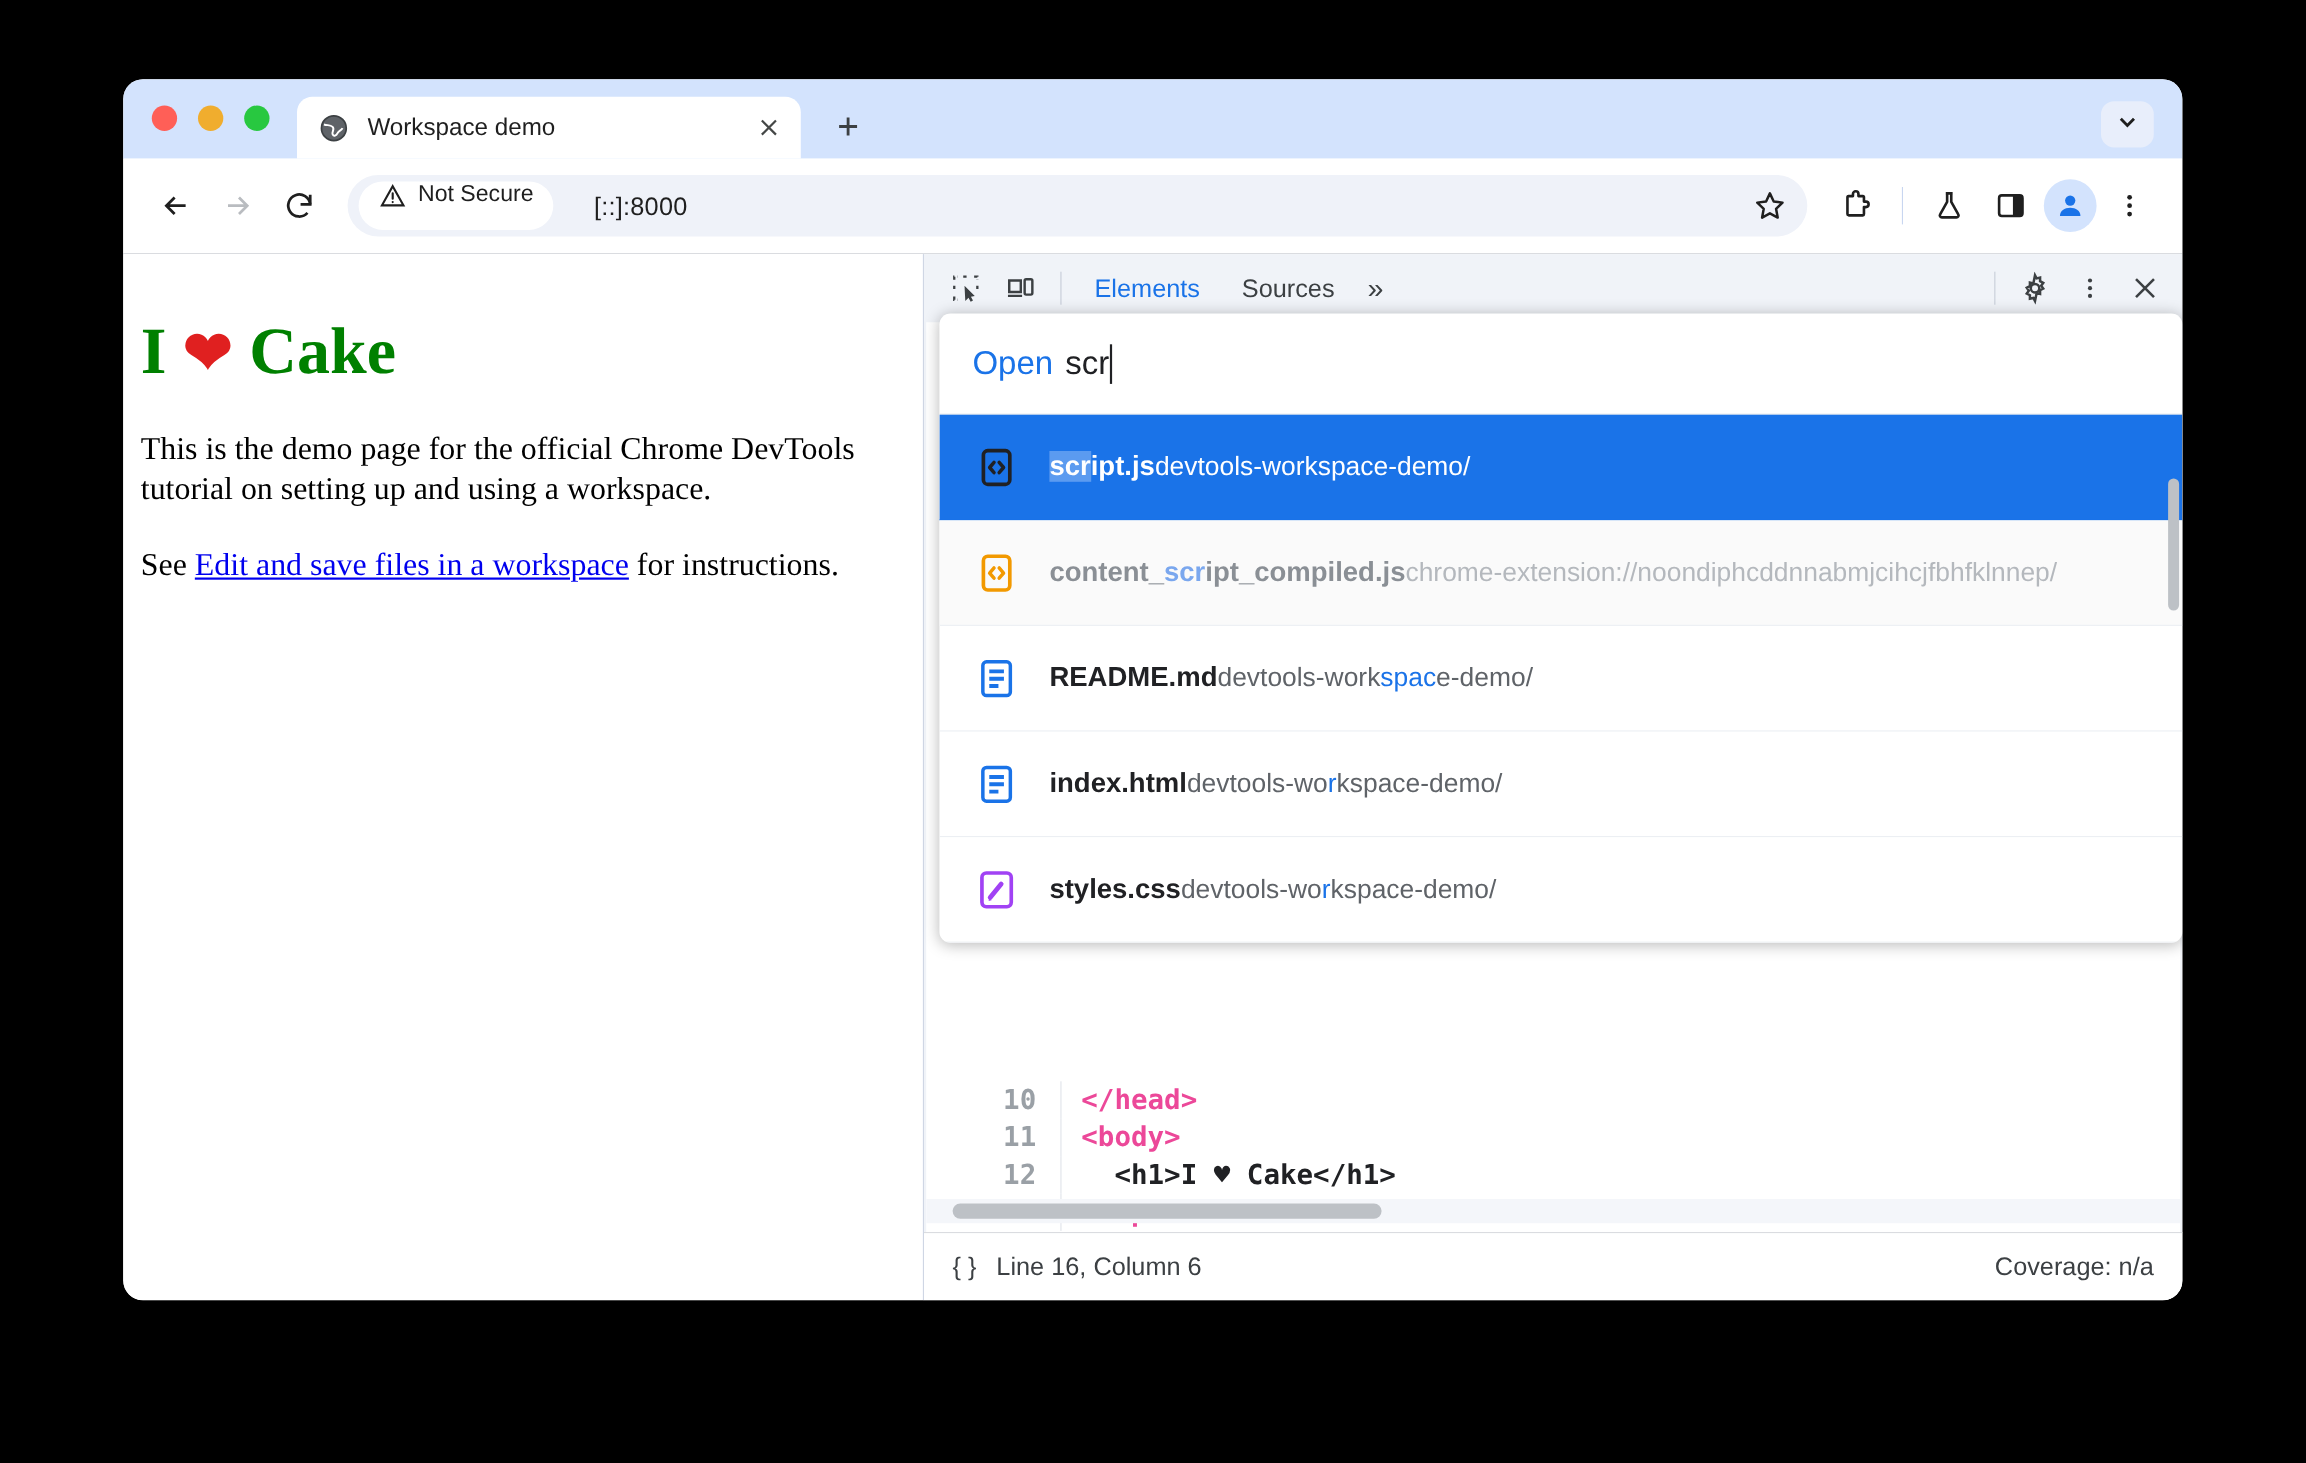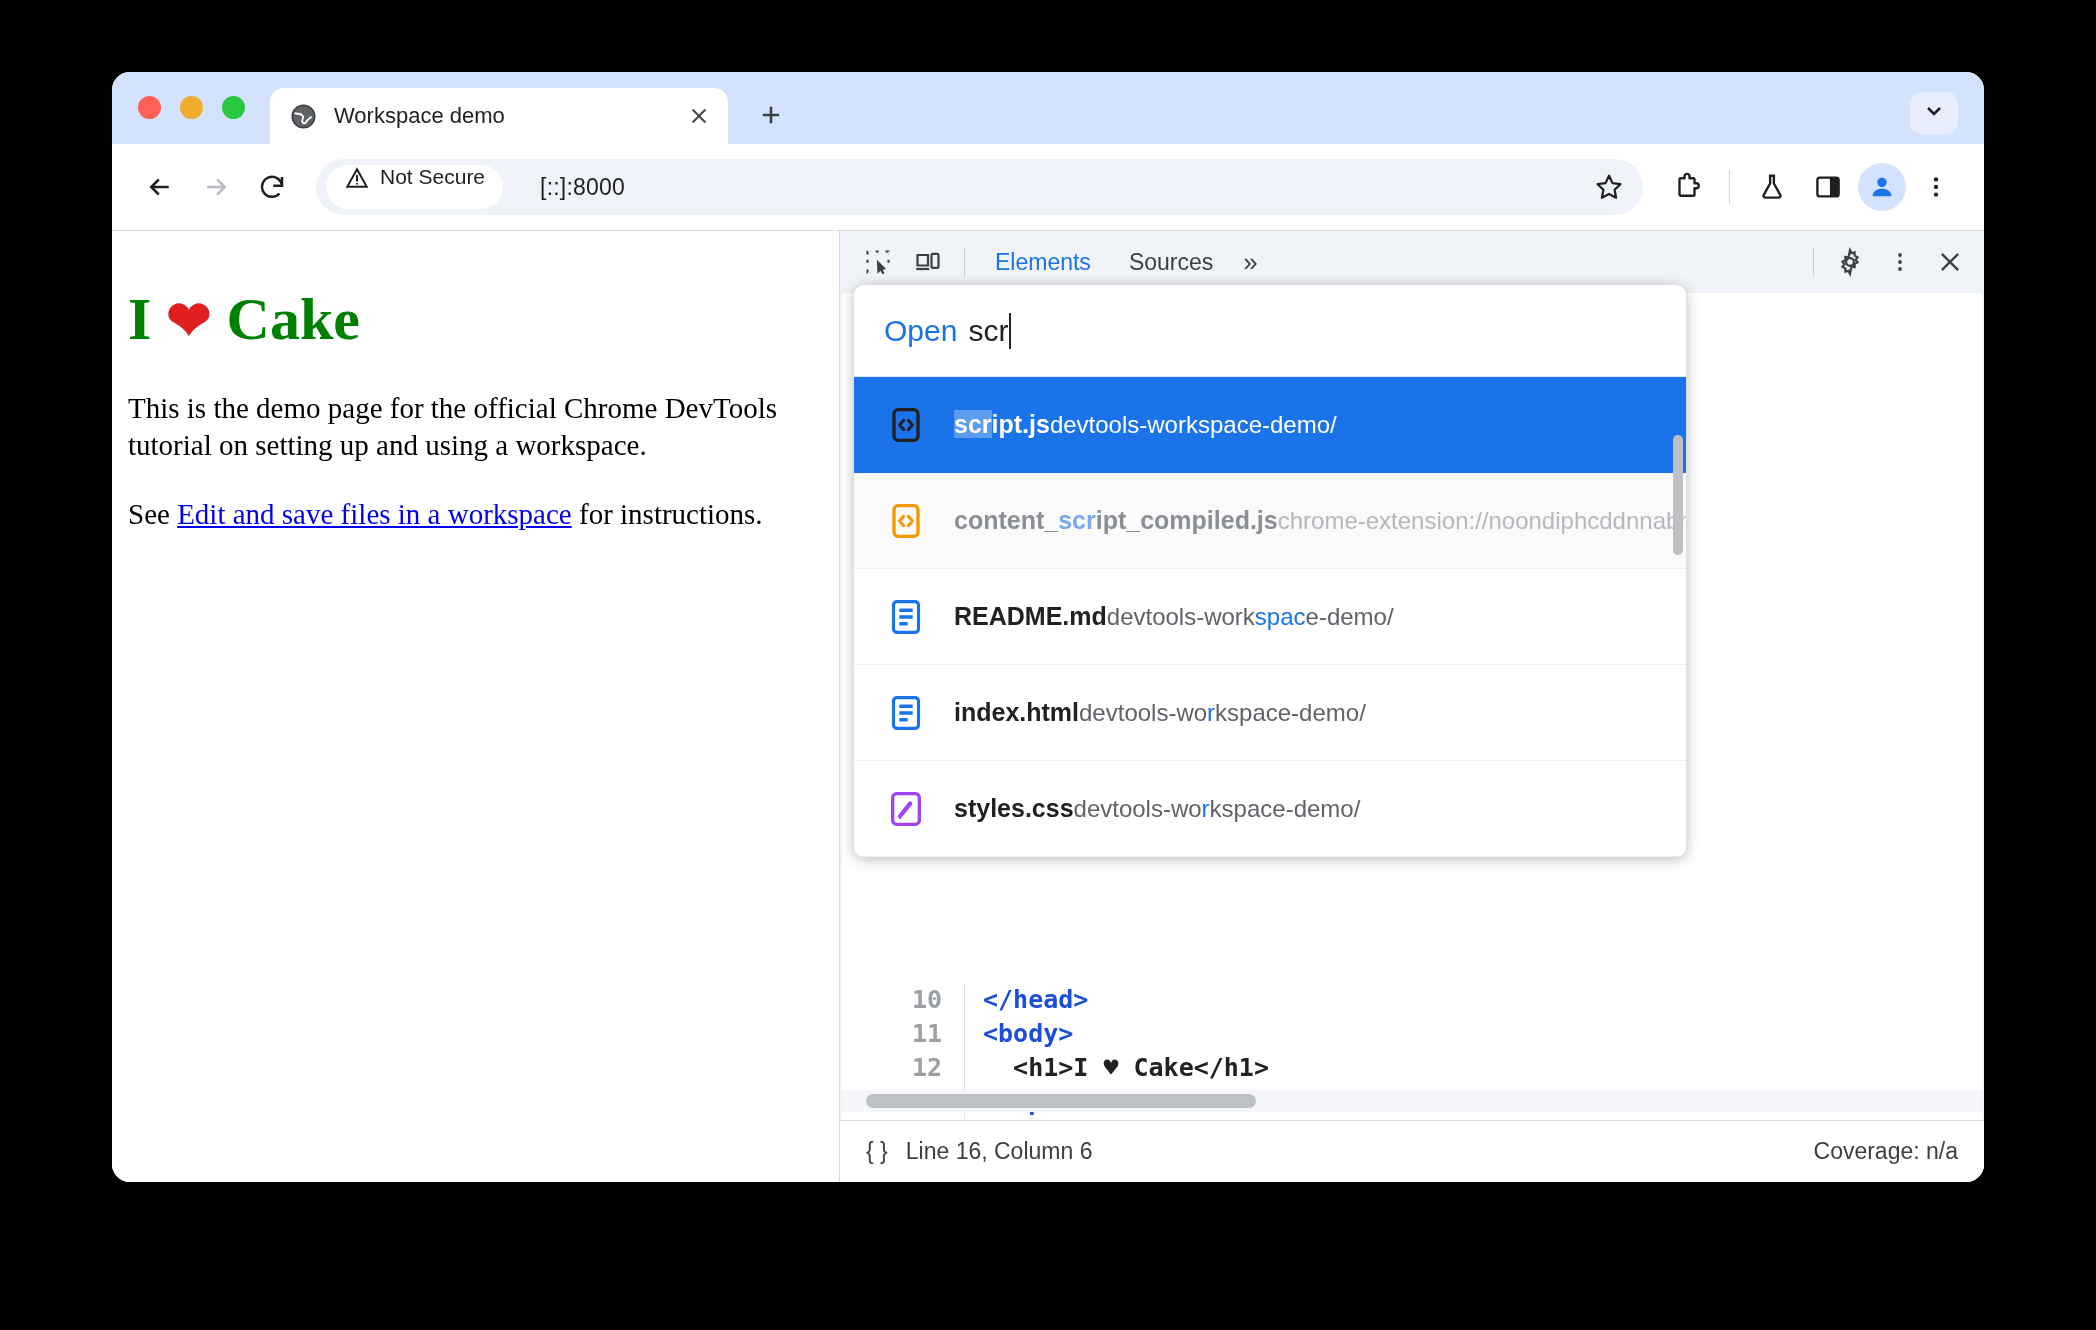--- a/index.html
+++ b/index.html
@@ -273,21 +273,21 @@
     padding-right: 22px;
     box-sizing: border-box;
     color: #9aa0a6;
   }
   .code-text {
     padding-left: 18px;
     border-left: 1px solid #dfe3ea;
     color: #202124;
     flex: 1;
   }
-  .tag { color: #1d4ed8; }
+  .tag { color: #ec4899; }
   .hscroll-track {
     position: absolute;
     left: 0; right: 0; bottom: 8px;
     height: 22px;
     background: #f4f6fa;
   }
   .hscroll-thumb {
     position: absolute;
     left: 24px; bottom: 12px;
     width: 390px; height: 14px;
@@ -306,21 +306,21 @@
     gap: 18px;
   }
   .status-left { display: flex; align-items: center; gap: 18px; }
   .status-text { font-size: 23px; color: #3c4043; }
   .status-right { margin-left: auto; font-size: 23px; color: #3c4043; }
 
   
   .palette {
     position: absolute;
     left: 14px; top: 54px;
-    width: 832px;
+    width: 1130px;
     background: #fff;
     border-radius: 10px;
     box-shadow: 0 2px 14px rgba(0,0,0,0.28);
     overflow: hidden;
     z-index: 20;
   }
   .palette-input {
     height: 92px;
     display: flex;
     align-items: center;

